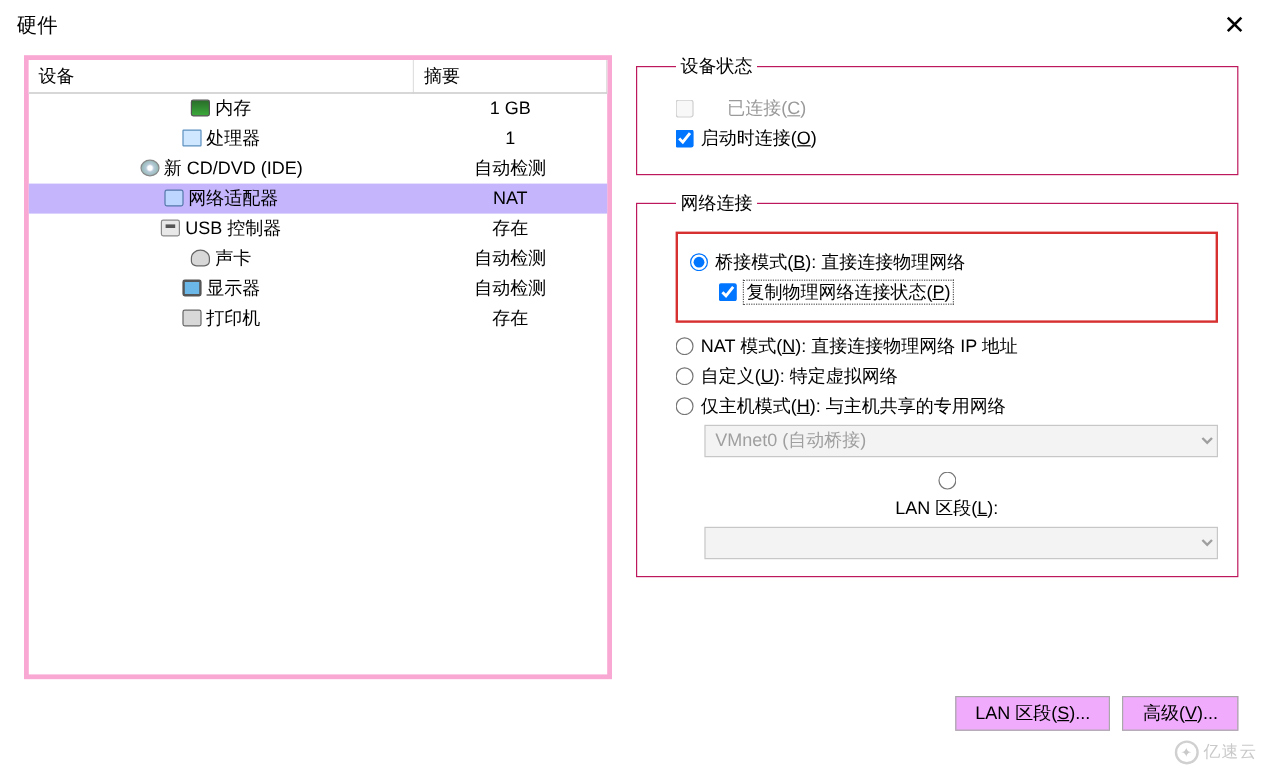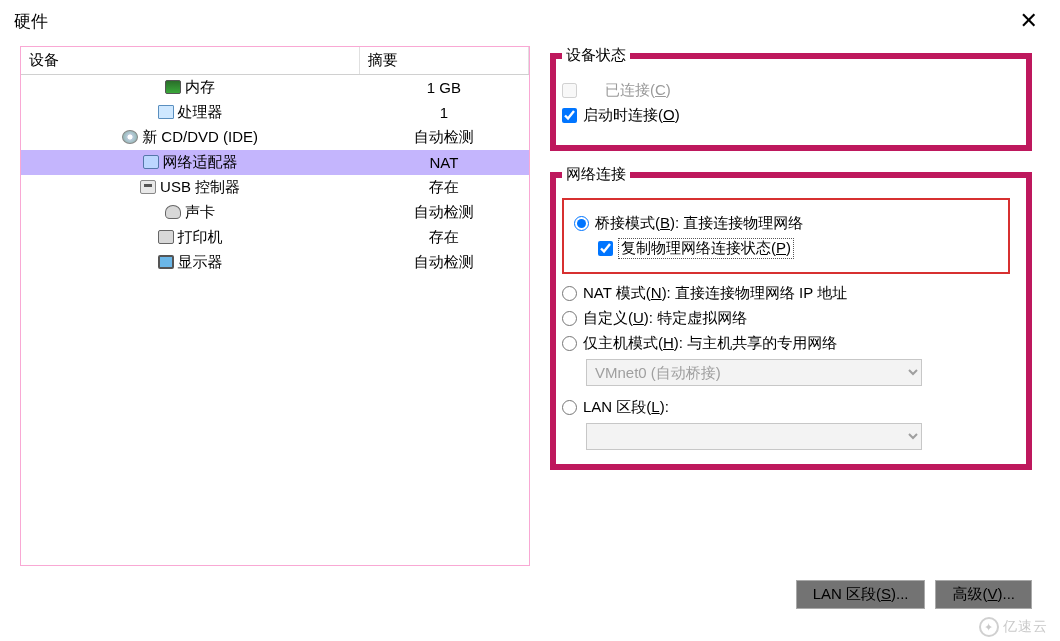--- a/index.html
+++ b/index.html
@@ -30,21 +30,21 @@
   }
   .content {
     display: flex;
     gap: 20px;
     padding: 10px 20px 0 20px;
   }
   .left-pane {
     width: 510px;
   }
   .device-table {
-    border: 1px solid #f9a8d4;
+    border: 4px solid #f9a8d4;
     background: #fff;
     height: 520px;
   }
   .device-table table {
     width: 100%;
     border-collapse: collapse;
   }
   .device-table th {
     text-align: left;
     font-weight: normal;
@@ -74,23 +74,23 @@
   .ic-usb { background:#e8e8e8; border:1px solid #888; border-radius:2px; position:relative;}
   .ic-usb::after{content:"";position:absolute;left:3px;top:3px;width:8px;height:3px;background:#555;}
   .ic-snd { background:#d8d8d8; border:1px solid #666; border-radius:50% 50% 30% 30%;}
   .ic-prn { background:#d8d8d8; border:1px solid #666; border-radius:2px;}
   .ic-mon { background:#6bb7e8; border:2px solid #555; border-radius:2px;}
   .right-pane {
     flex: 1;
     padding-right: 8px;
   }
   fieldset {
-    border: 6px solid #be185d;
+    border: 1px solid #be185d;
     margin: 0 0 14px 0;
-    padding: 10px 16px 14px 6px;
+    padding: 10px 16px 14px 32px;
   }
   legend {
     padding: 0 4px;
     font-size: 15px;
   }
   .row {
     display: flex;
     align-items: center;
     margin: 6px 0;
     font-size: 15px;
@@ -102,39 +102,39 @@
     margin: 0;
   }
   .ul { text-decoration: underline; }
   .disabled { color: #9a9a9a; gap: 28px; }
   .redbox {
     border: 2px solid #d73030;
     padding: 8px 10px;
     margin: 4px 0 10px 0;
   }
   select.combo {
-    width: 336px;
+    width: 428px;
     margin-left: 24px;
     font-size: 15px;
     padding: 3px 4px;
     background:#efefef;
     border:1px solid #b0b0b0;
     color:#777;
   }
   .bottom-buttons {
     position:absolute;
     right: 28px;
     bottom: 32px;
     display:flex;
     gap:10px;
   }
   .btn {
     font-size:15px;
     padding:4px 16px;
-    background:#737373;
+    background:#f0abfc;
     border:1px solid #a9a9a9;
   }
   .watermark {
     position:absolute;
     right:12px;
     bottom:4px;
     font-size:14px;
     color:#c9c9c9;
     letter-spacing:1px;
     display:flex;
@@ -184,26 +184,26 @@
             </tr>
             <tr>
               <td><span class="dev-icon ic-usb"></span><span>USB 控制器</span></td>
               <td>存在</td>
             </tr>
             <tr>
               <td><span class="dev-icon ic-snd"></span><span>声卡</span></td>
               <td>自动检测</td>
             </tr>
             <tr>
+              <td><span class="dev-icon ic-mon"></span><span>显示器</span></td>
+              <td>自动检测</td>
+            </tr>
+            <tr>
               <td><span class="dev-icon ic-prn"></span><span>打印机</span></td>
               <td>存在</td>
-            </tr>
-            <tr>
-              <td><span class="dev-icon ic-mon"></span><span>显示器</span></td>
-              <td>自动检测</td>
             </tr>
           </tbody>
       </table>
     </div>
   </div>
 
   <div class="right-pane">
     <fieldset>
       <legend>设备状态</legend>
       <div class="row disabled">
@@ -253,21 +253,21 @@
       <div class="row">
         <input type="radio" name="netmode" style="">
         <label>
           <span>仅主机模式(</span><span class="ul">H</span><span>): 与主机共享的专用网络</span>
         </label>
       </div>
       <select class="combo" disabled="">
         <option>VMnet0 (自动桥接)</option>
       </select>
 
-      <div class="row" style="margin-top:12px;">
+      <div class="row" style="margin-top:12px;flex-direction:column;">
         <input type="radio" name="netmode" style="">
         <label>
           <span>LAN 区段(</span><span class="ul">L</span><span>):</span>
         </label>
       </div>
       <select class="combo" disabled="">
         <option></option>
       </select>
     </fieldset>
 

